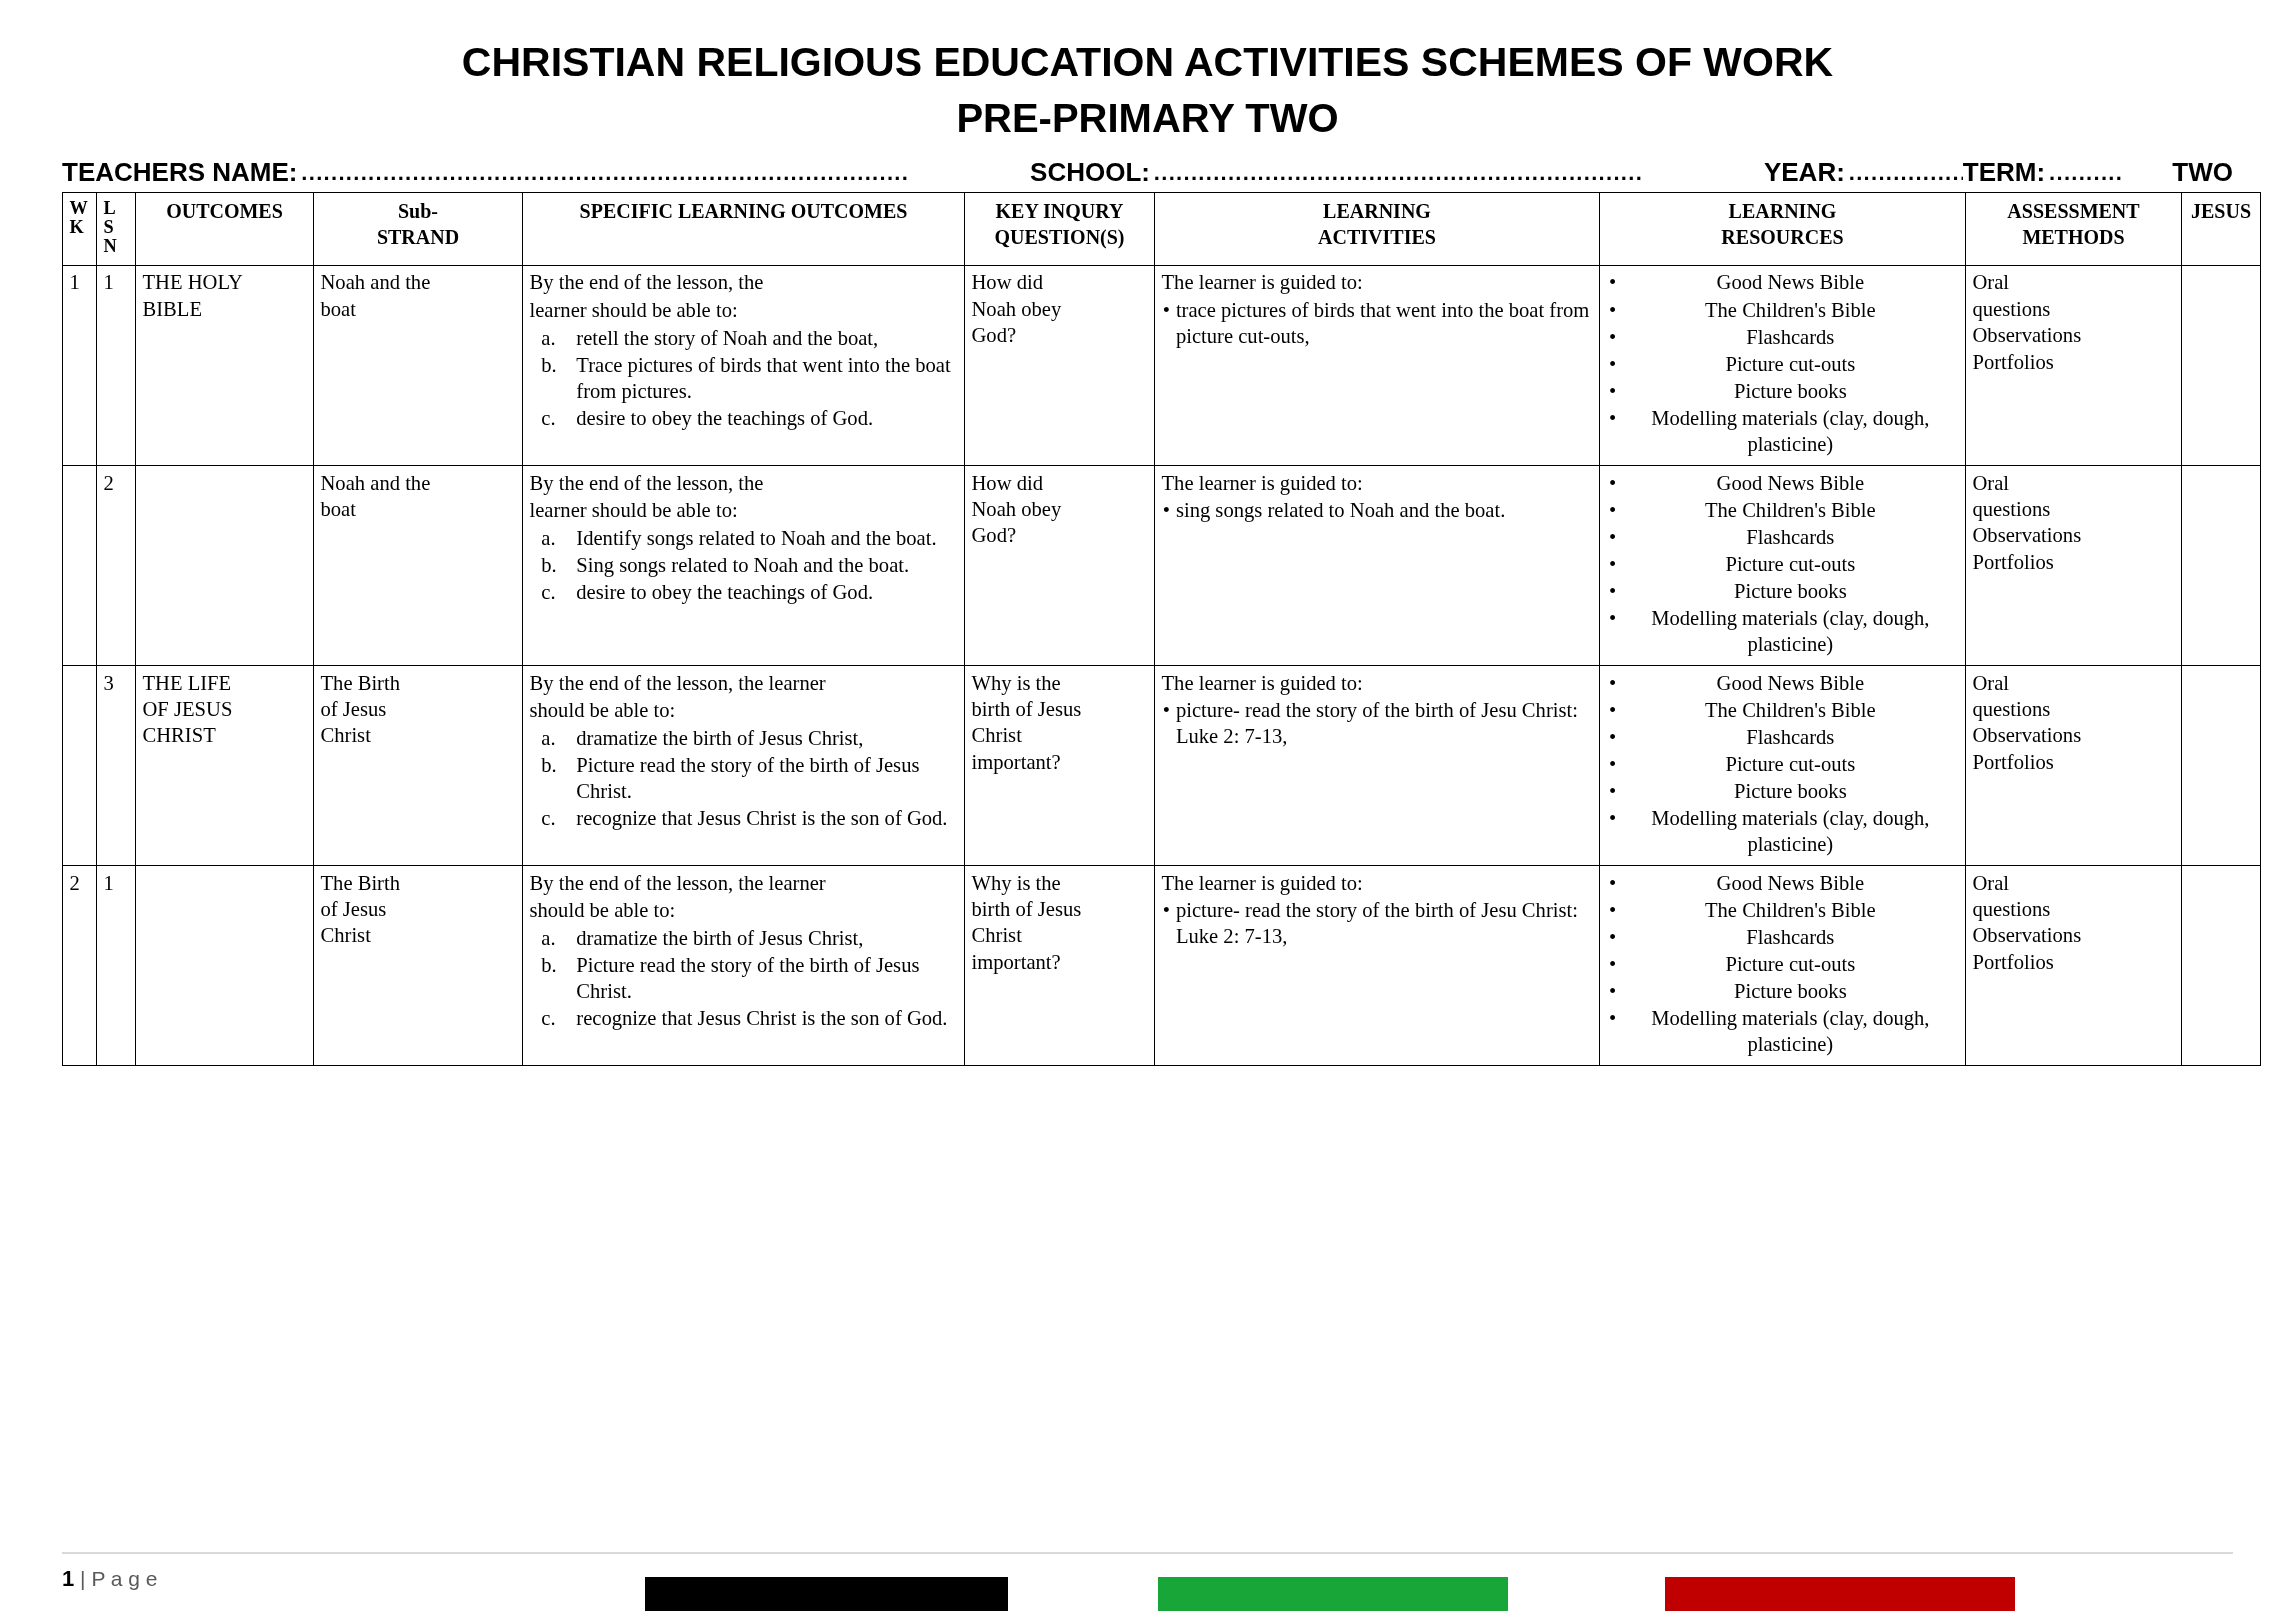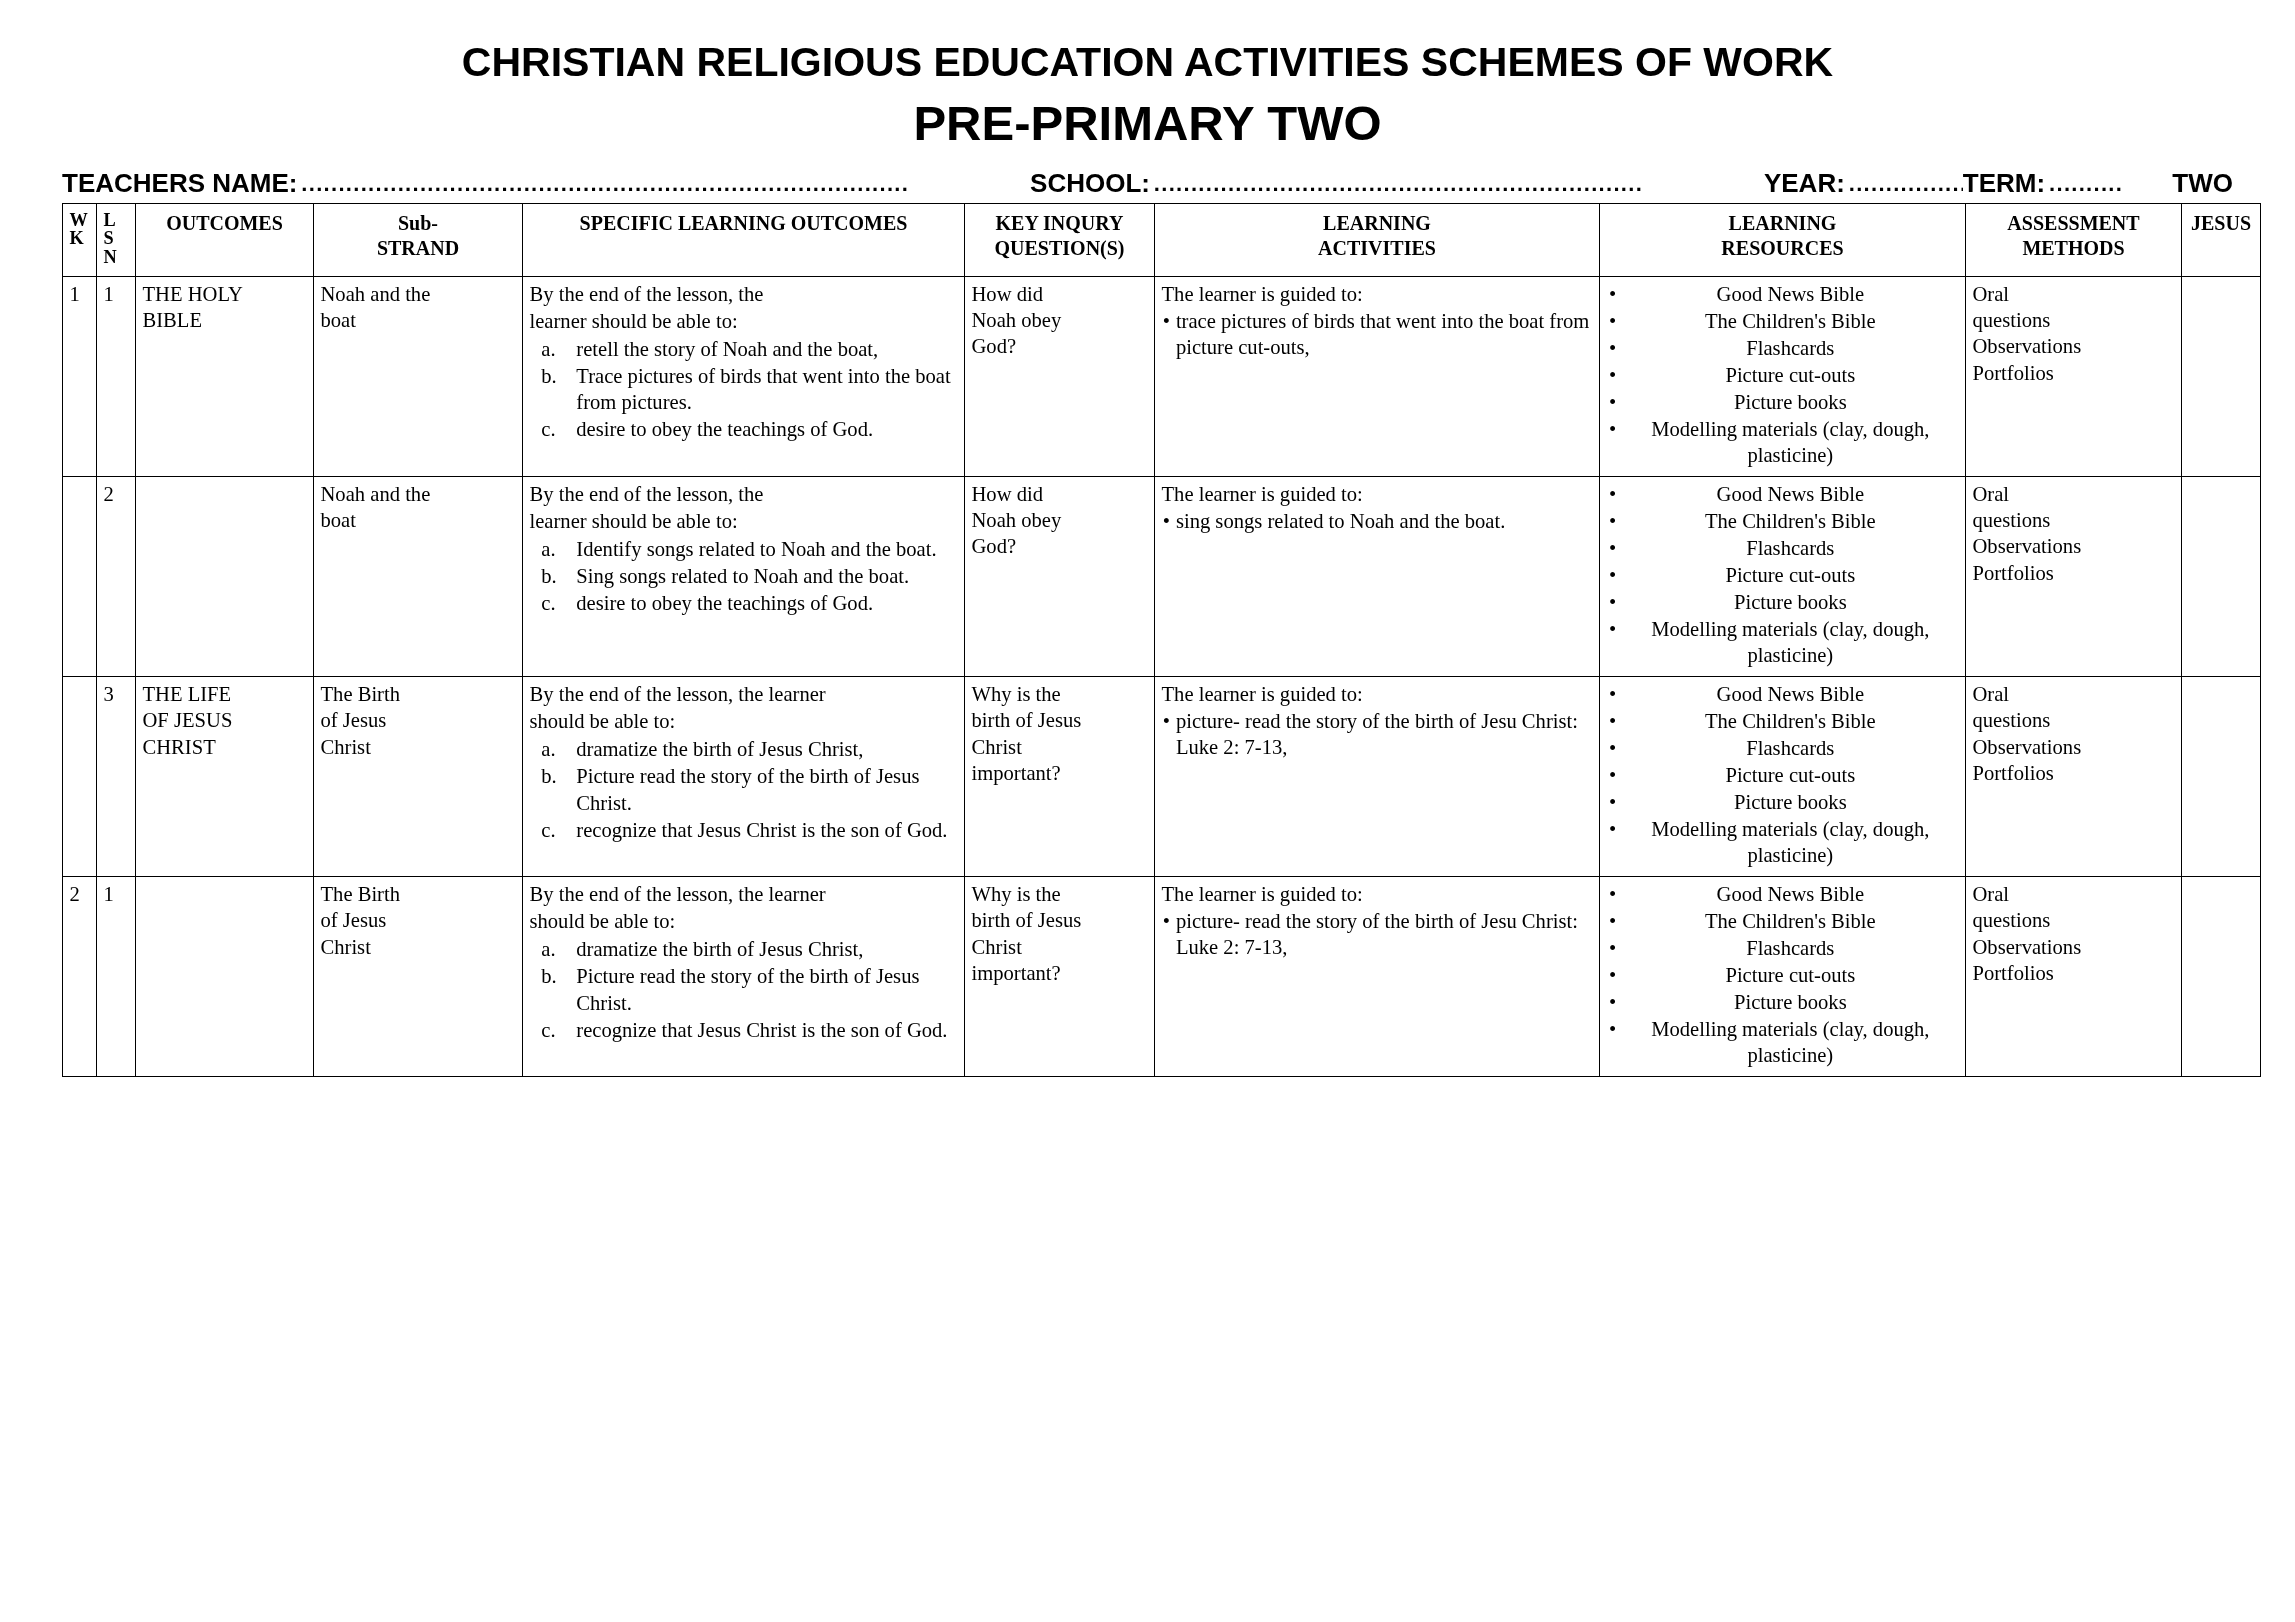--- a/index.html
+++ b/index.html
@@ -24,21 +24,21 @@
     font-weight: bold;
     font-size: 41px;
     letter-spacing: 0px;
     line-height: 1.15;
     margin: 0;
     white-space: nowrap;
   }
   .title-sub {
     font-family: "Liberation Sans", sans-serif;
     font-weight: bold;
-    font-size: 49px;
+    font-size: 40px;
     line-height: 1.25;
     margin: 6.5px 0 0 0;
   }
 
   .meta-row {
     display: flex;
     align-items: center;
     font-family: "Liberation Sans", sans-serif;
     font-weight: bold;
     font-size: 26px;
@@ -407,15 +407,25 @@
             <div class="assess-line">Oral</div>
             <div class="assess-line">questions</div>
             <div class="assess-line">Observations</div>
             <div class="assess-line">Portfolios</div>
           </td>
           <td class="c-refl"></td>
         </tr>
       </tbody>
   </table>
 
+  <div class="footer">
+    <div class="footer-rule"></div>
+    <div class="pagenum">
+      <b>1</b>
+      <span>| P a g e</span>
+    </div>
+    <div class="flagbar flag-black"></div>
+    <div class="flagbar flag-green"></div>
+    <div class="flagbar flag-red"></div>
+  </div>
 
 </div>
 
 
 </body></html>

